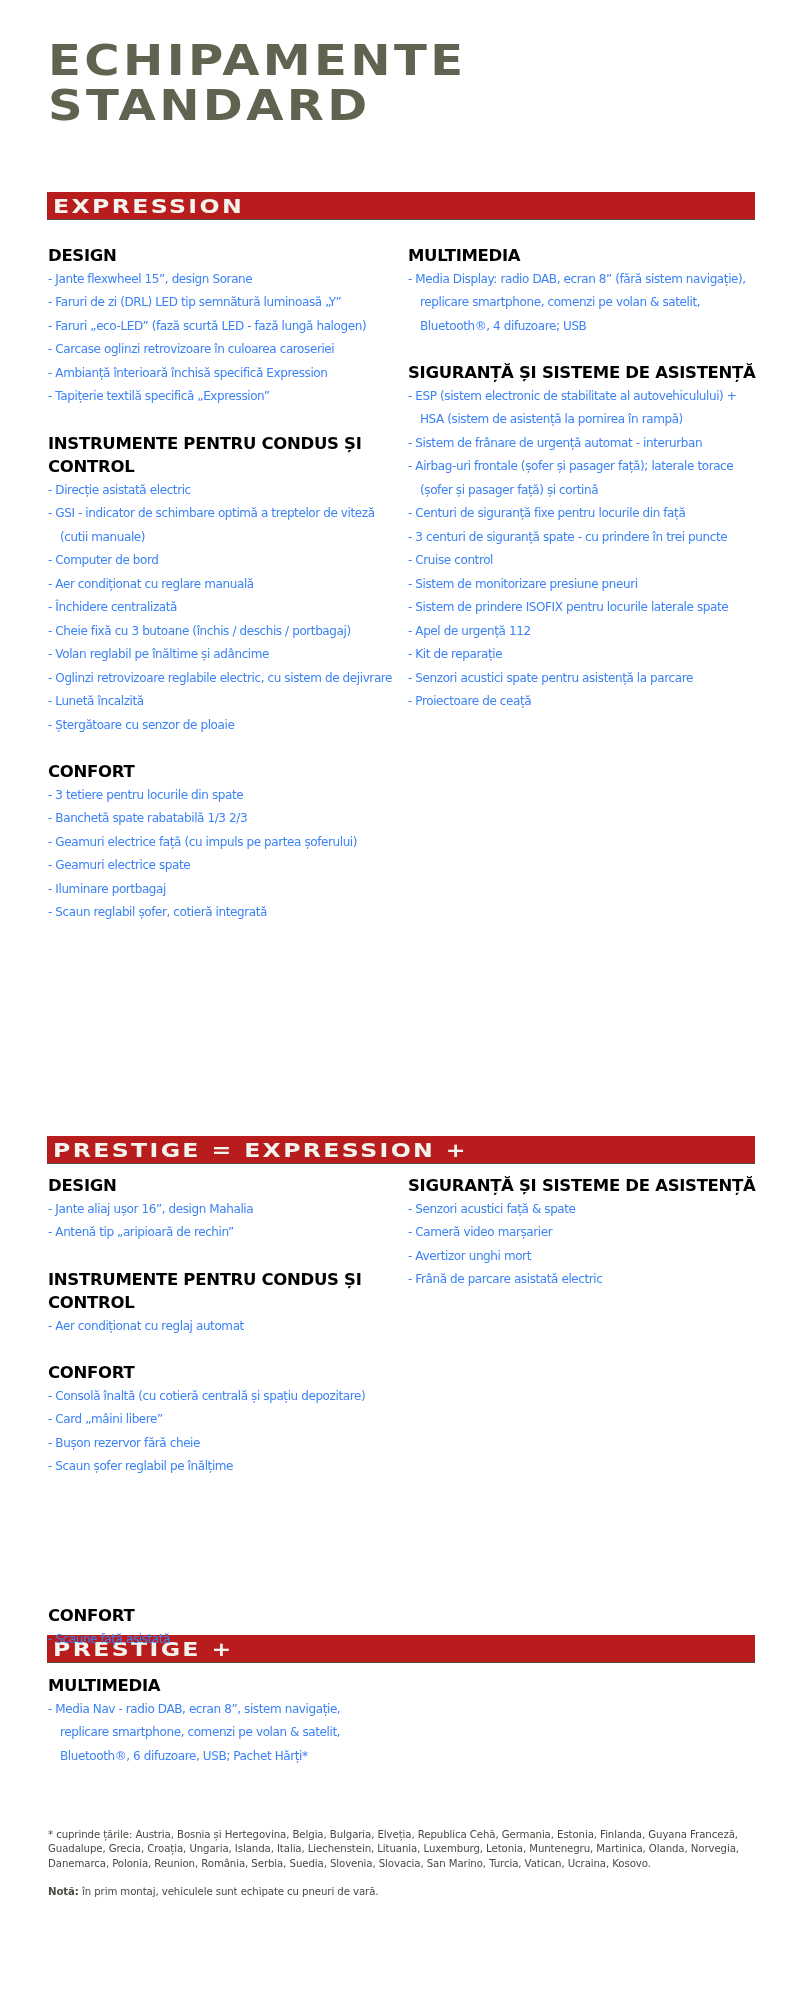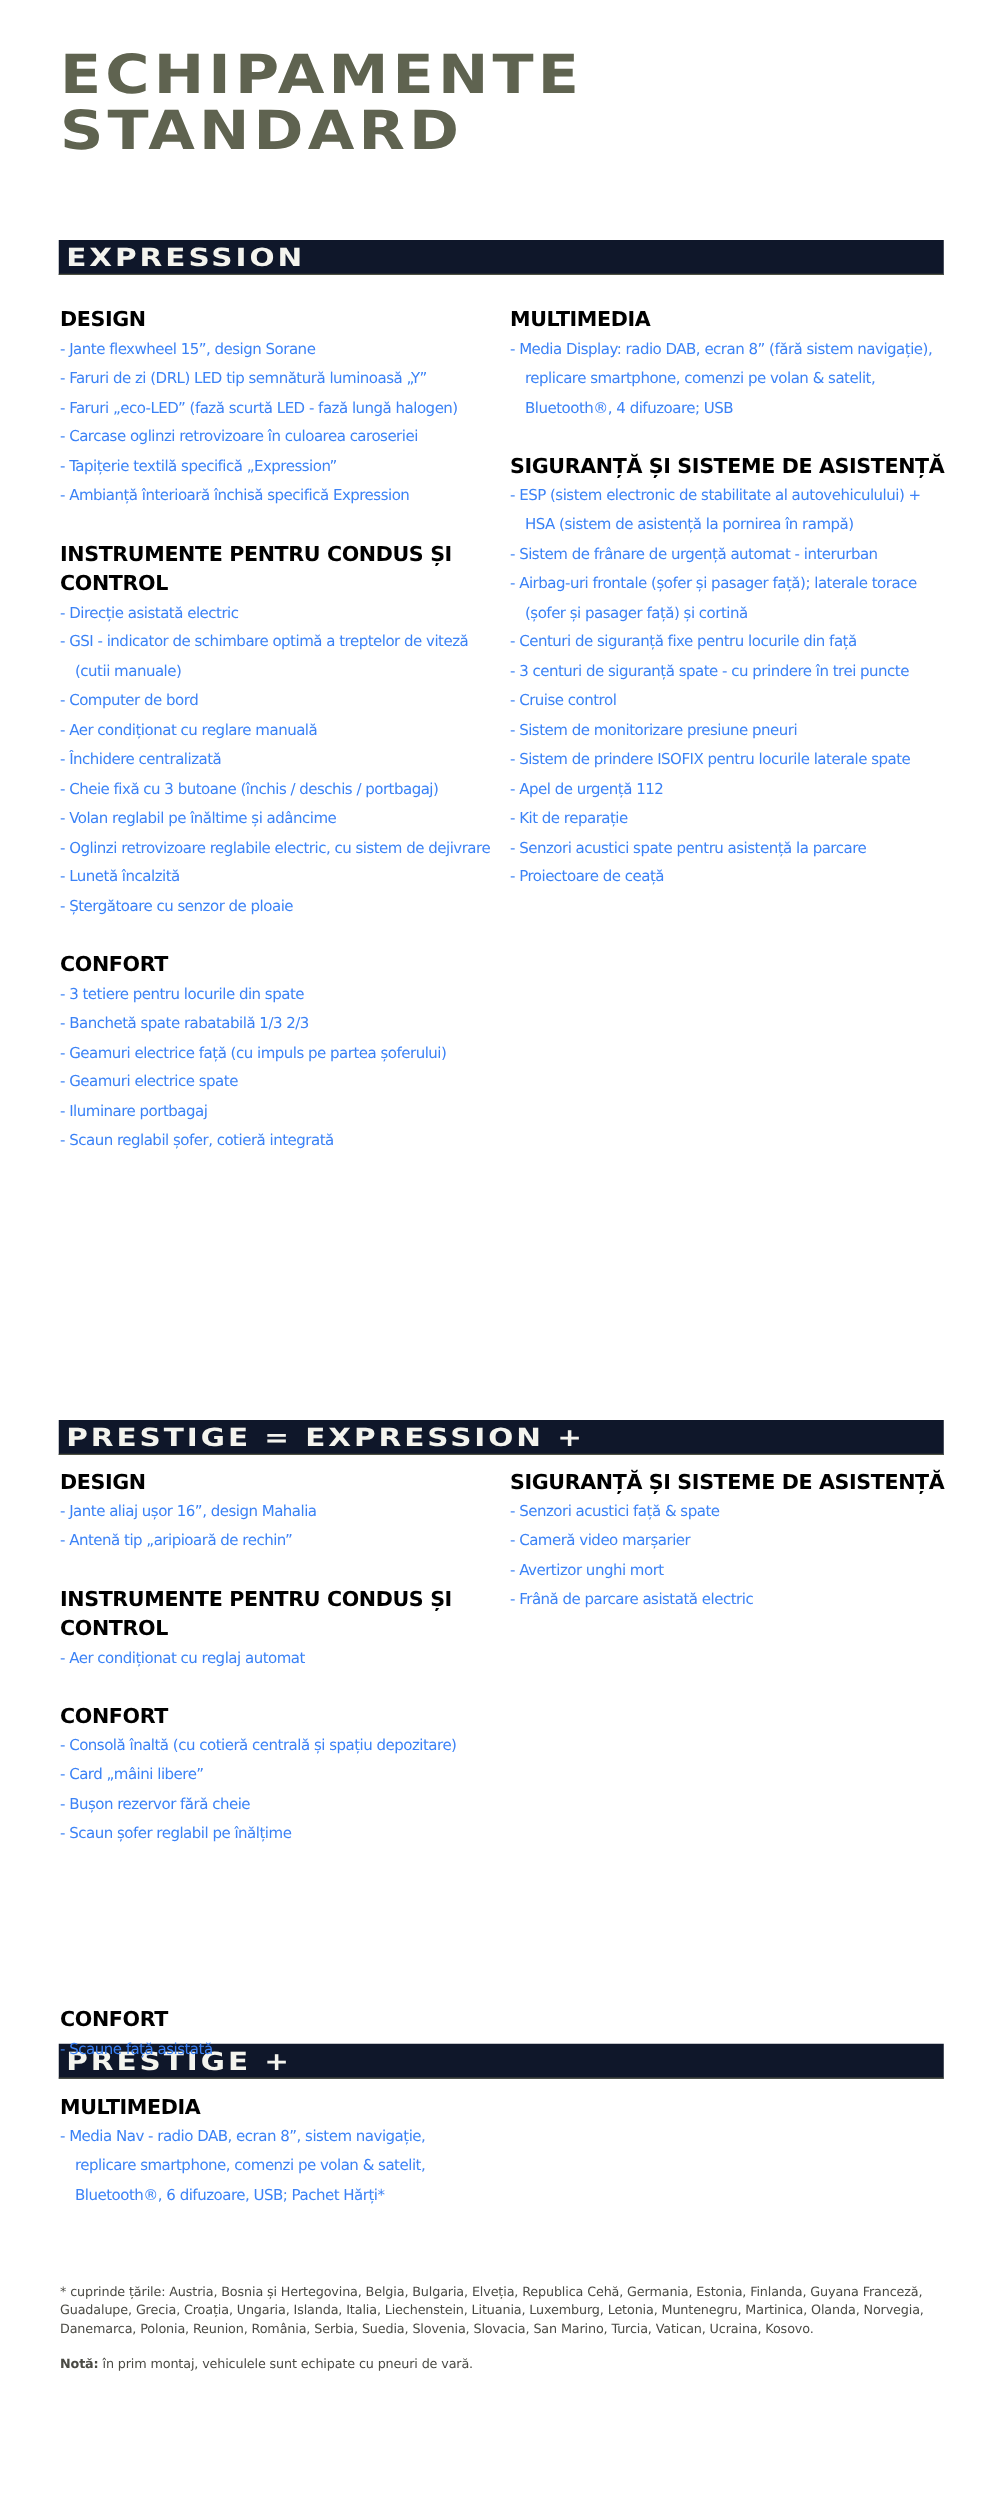--- a/index.html
+++ b/index.html
@@ -13,21 +13,21 @@
     position: absolute; left: 48px; top: 38px;
     font-family: "DejaVu Sans", sans-serif;
     font-weight: bold; font-size: 43px; line-height: 45px;
     letter-spacing: 3px; color: #5f6350;
     transform: scaleX(1.12); transform-origin: left top;
     margin: 0;
   }
   .title div { white-space: nowrap; }
   .bar {
     position: absolute; left: 47px; width: 708px; height: 27px;
-    background: #0f172a;
+    background: #b91c1c;
     border-bottom: 1px solid #4e5142;
   }
   .bar span {
     position: absolute; left: 6px; top: 2px;
     font-family: "DejaVu Sans", sans-serif; font-weight: bold;
     font-size: 20px; line-height: 24px; letter-spacing: 2px;
     color: #f4f4ee; white-space: nowrap;
     transform: scaleX(1.18); transform-origin: left center;
   }
   .col { position: absolute; width: 352px; }
@@ -68,22 +68,22 @@
 </div>
 
 <div class="col left" style="top:244px">
   <div class="group">
     <h3>DESIGN</h3>
     <ul>
         <li>- Jante flexwheel 15”, design Sorane</li>
         <li>- Faruri de zi (DRL) LED tip semnătură luminoasă „Y”</li>
         <li>- Faruri „eco-LED” (fază scurtă LED - fază lungă halogen)</li>
         <li>- Carcase oglinzi retrovizoare în culoarea caroseriei</li>
+        <li>- Ambianță înterioară închisă specifică Expression</li>
         <li>- Tapițerie textilă specifică „Expression”</li>
-        <li>- Ambianță înterioară închisă specifică Expression</li>
       </ul>
   </div>
   <div class="group">
     <h3>INSTRUMENTE PENTRU CONDUS ȘI CONTROL</h3>
     <ul>
         <li>- Direcție asistată electric</li>
         <li>- GSI - indicator de schimbare optimă a treptelor de viteză (cutii manuale)</li>
         <li>- Computer de bord</li>
         <li>- Aer condiționat cu reglare manuală</li>
         <li>- Închidere centralizată</li>

